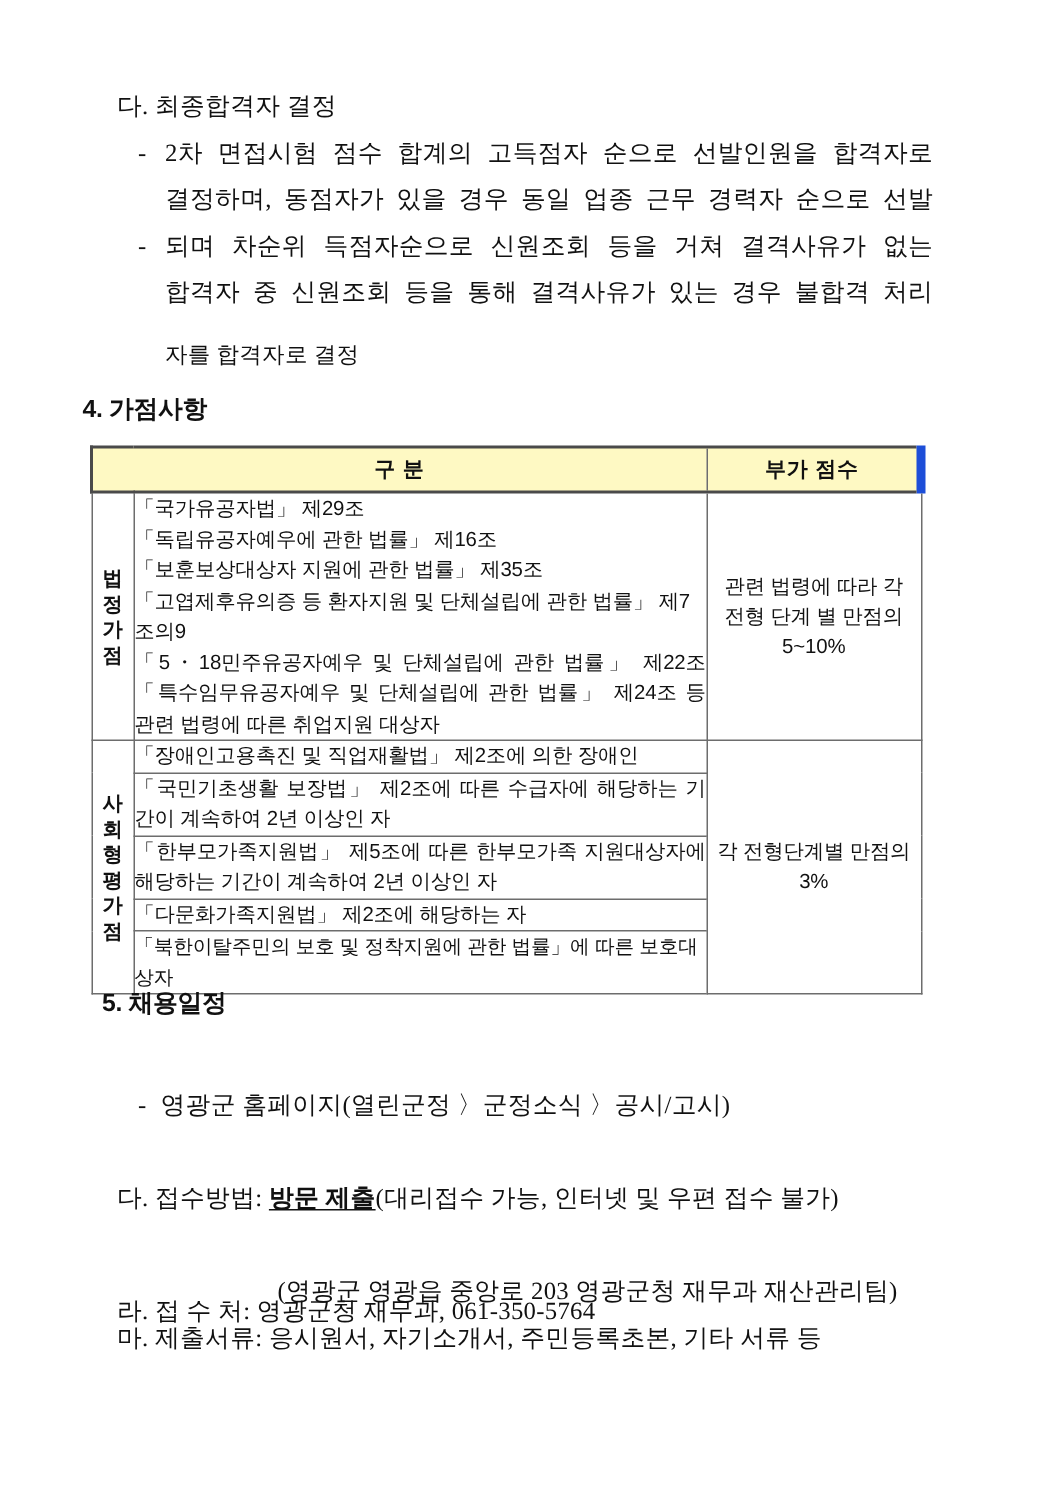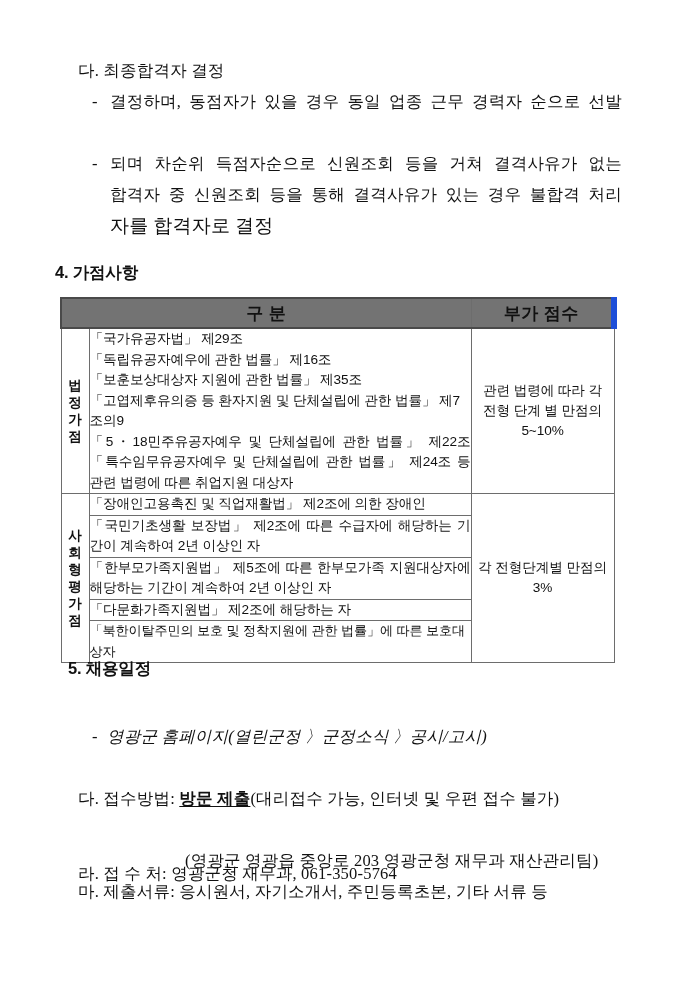--- a/index.html
+++ b/index.html
@@ -34,25 +34,26 @@
     white-space: nowrap;
   }
   .body-just {
     font-size: 16.5px;
     line-height: 31px;
     letter-spacing: 0.2px;
     text-align: justify;
     text-align-last: justify;
   }
   .body-just-last {
-    font-size: 19px;
+    font-size: 15px;
     line-height: 31px;
     letter-spacing: 0.2px;
     text-align: justify;
     text-align-last: left;
+    margin-top: 12px;
   }
 
   .sec-head {
     font-family: "Liberation Sans", "DejaVu Sans", sans-serif;
     font-size: 16.5px;
     font-weight: bold;
     letter-spacing: -0.2px;
     white-space: nowrap;
   }
 
@@ -76,24 +77,24 @@
     font-family: "Liberation Sans", "DejaVu Sans", sans-serif;
     background: #ffffff;
   }
   .gtable td, .gtable th {
     border: 1px solid #6d6d6d;
     padding: 0;
     vertical-align: middle;
   }
 
   .t-head th {
-    background: #737373;
+    background: #fef9c3;
     border-top: 2px solid #4a4a4a;
     border-bottom: 2px solid #4a4a4a;
-    font-size: 17px;
+    font-size: 14px;
     font-weight: bold;
     height: 28px;
     text-align: center;
     letter-spacing: 0.5px;
   }
   .t-head th.c-left { border-left: 2px solid #4a4a4a; }
   .t-head th.c-right { border-right: 6px solid #1d4ed8; }
 
   .vcell {
     width: 28px;
@@ -134,20 +135,21 @@
 <body>
 
 <div class="page">
 
   <div class="blk body-line" style="left:78px; top:55px;">다. 최종합격자 결정</div>
 
   <div class="blk" style="left:92px; top:86px; width:530px;">
     <div style="position:relative;">
       <span class="blk body-line" style="left:0; top:0;">-</span>
       <div style="margin-left:18px; width:512px;">
+        <div class="body-just">2차 면접시험 점수 합계의 고득점자 순으로 선발인원을 합격자로</div>
         <div class="body-just">결정하며, 동점자가 있을 경우 동일 업종 근무 경력자 순으로 선발</div>
       </div>
     </div>
   </div>
 
   <div class="blk" style="left:92px; top:148px; width:530px;">
     <div style="position:relative;">
       <span class="blk body-line" style="left:0; top:0;">-</span>
       <div style="margin-left:18px; width:512px;">
         <div class="body-just">되며 차순위 득점자순으로 신원조회 등을 거쳐 결격사유가 없는</div>
@@ -236,21 +238,21 @@
         </td>
       </tr>
     </tbody>
   </table>
 
   <div class="blk sec-head" style="left:68px; top:658px;">5. 채용일정</div>
 
 
   <div class="blk body-line" style="left:92px; top:721px;">
     <span class="item-label">-</span>
-    <span style="padding-left:5px;font-style:italic;">영광군 홈페이지(열린군정 〉군정소식 〉공시/고시)</span>
+    <span style="padding-left:5px;">영광군 홈페이지(열린군정 〉군정소식 〉공시/고시)</span>
   </div>
 
 
   <div class="blk body-line" style="left:78px; top:783px;">
     <span class="item-label">다. 접수방법:</span>
     <span class="bold-ul">방문 제출</span><span>(대리접수 가능, 인터넷 및 우편 접수 불가)</span>
   </div>
 
   <div class="blk body-line" style="left:78px; top:814px;margin-top:44px;">
     <span class="item-label">라. 접 수 처:</span>

